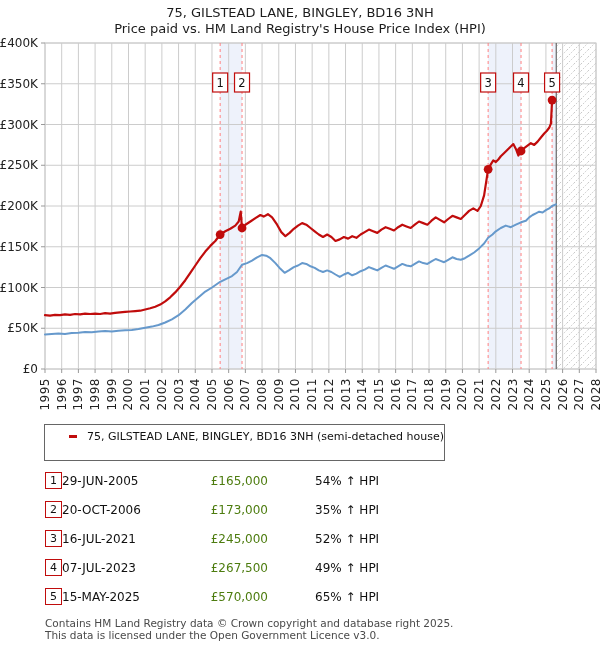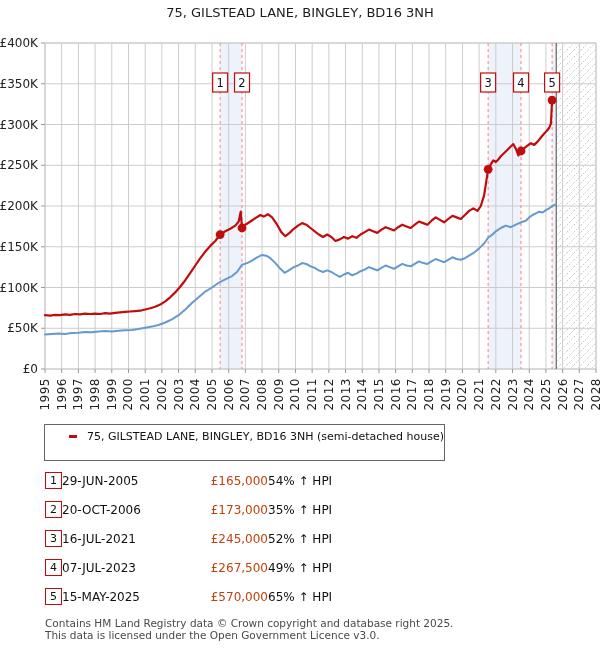--- a/index.html
+++ b/index.html
@@ -11,30 +11,31 @@
   #chart-svg{position:absolute;left:0;top:36px;}
   .legend{position:absolute;left:44px;top:424px;width:401px;height:37px;border:1px solid #666;background:#fff;box-sizing:border-box;padding:4px 0 0 24px;}
   .lrow{display:flex;align-items:center;height:15px;margin-bottom:1px;}
   .lline{display:inline-block;width:40px;height:3px;margin-right:10px;}
   .ltext{font-size:11px;color:#111;white-space:nowrap;}
   .table{position:absolute;left:45px;top:472px;width:520px;}
   .trow{display:flex;align-items:center;height:17px;margin-bottom:12px;}
   .nbox{display:inline-block;width:15px;height:15px;border:1px solid #c00c0c;color:#111;
         font-size:11px;text-align:center;line-height:15px;background:#fff;flex:0 0 auto;}
   .tdate{display:inline-block;width:100px;font-size:12px;color:#111;}
-  .tprice{display:inline-block;width:106px;text-align:right;font-size:12px;color:#c2410c;}
-  .tpct{display:inline-block;font-size:12px;color:#111;}
+  .tprice{display:inline-block;width:106px;text-align:right;font-size:12px;color:#4d7c0f;}
+  .tpct{display:inline-block;padding-left:47px;font-size:12px;color:#111;}
   .footer{position:absolute;left:45px;top:617px;font-size:10.5px;color:#4a4a4a;line-height:12px;}
 </style>
 </head>
 <body>
 
 <div id="stage">
 
   <div class="title-line" id="title1">75, GILSTEAD LANE, BINGLEY, BD16 3NH</div>
+  <div class="title-line" id="title2">Price paid vs. HM Land Registry's House Price Index (HPI)</div>
 
   <svg id="chart-svg" width="600" height="384">
     <defs>
       <pattern id="hatch" width="7" height="7" patternUnits="userSpaceOnUse">
         <path d="M0 7 L7 0" stroke="#c9c9c9" stroke-width="1" stroke-dasharray="1.5,1.5" fill="none"></path>
       </pattern>
     </defs>
     <g id="g-bands">
         <rect x="220.15121212121227" y="7" width="21.873030303029395" height="326" fill="#eef2fb"></rect>
         <rect x="488.1375757575751" y="7" width="32.8930303030308" height="326" fill="#eef2fb"></rect>

